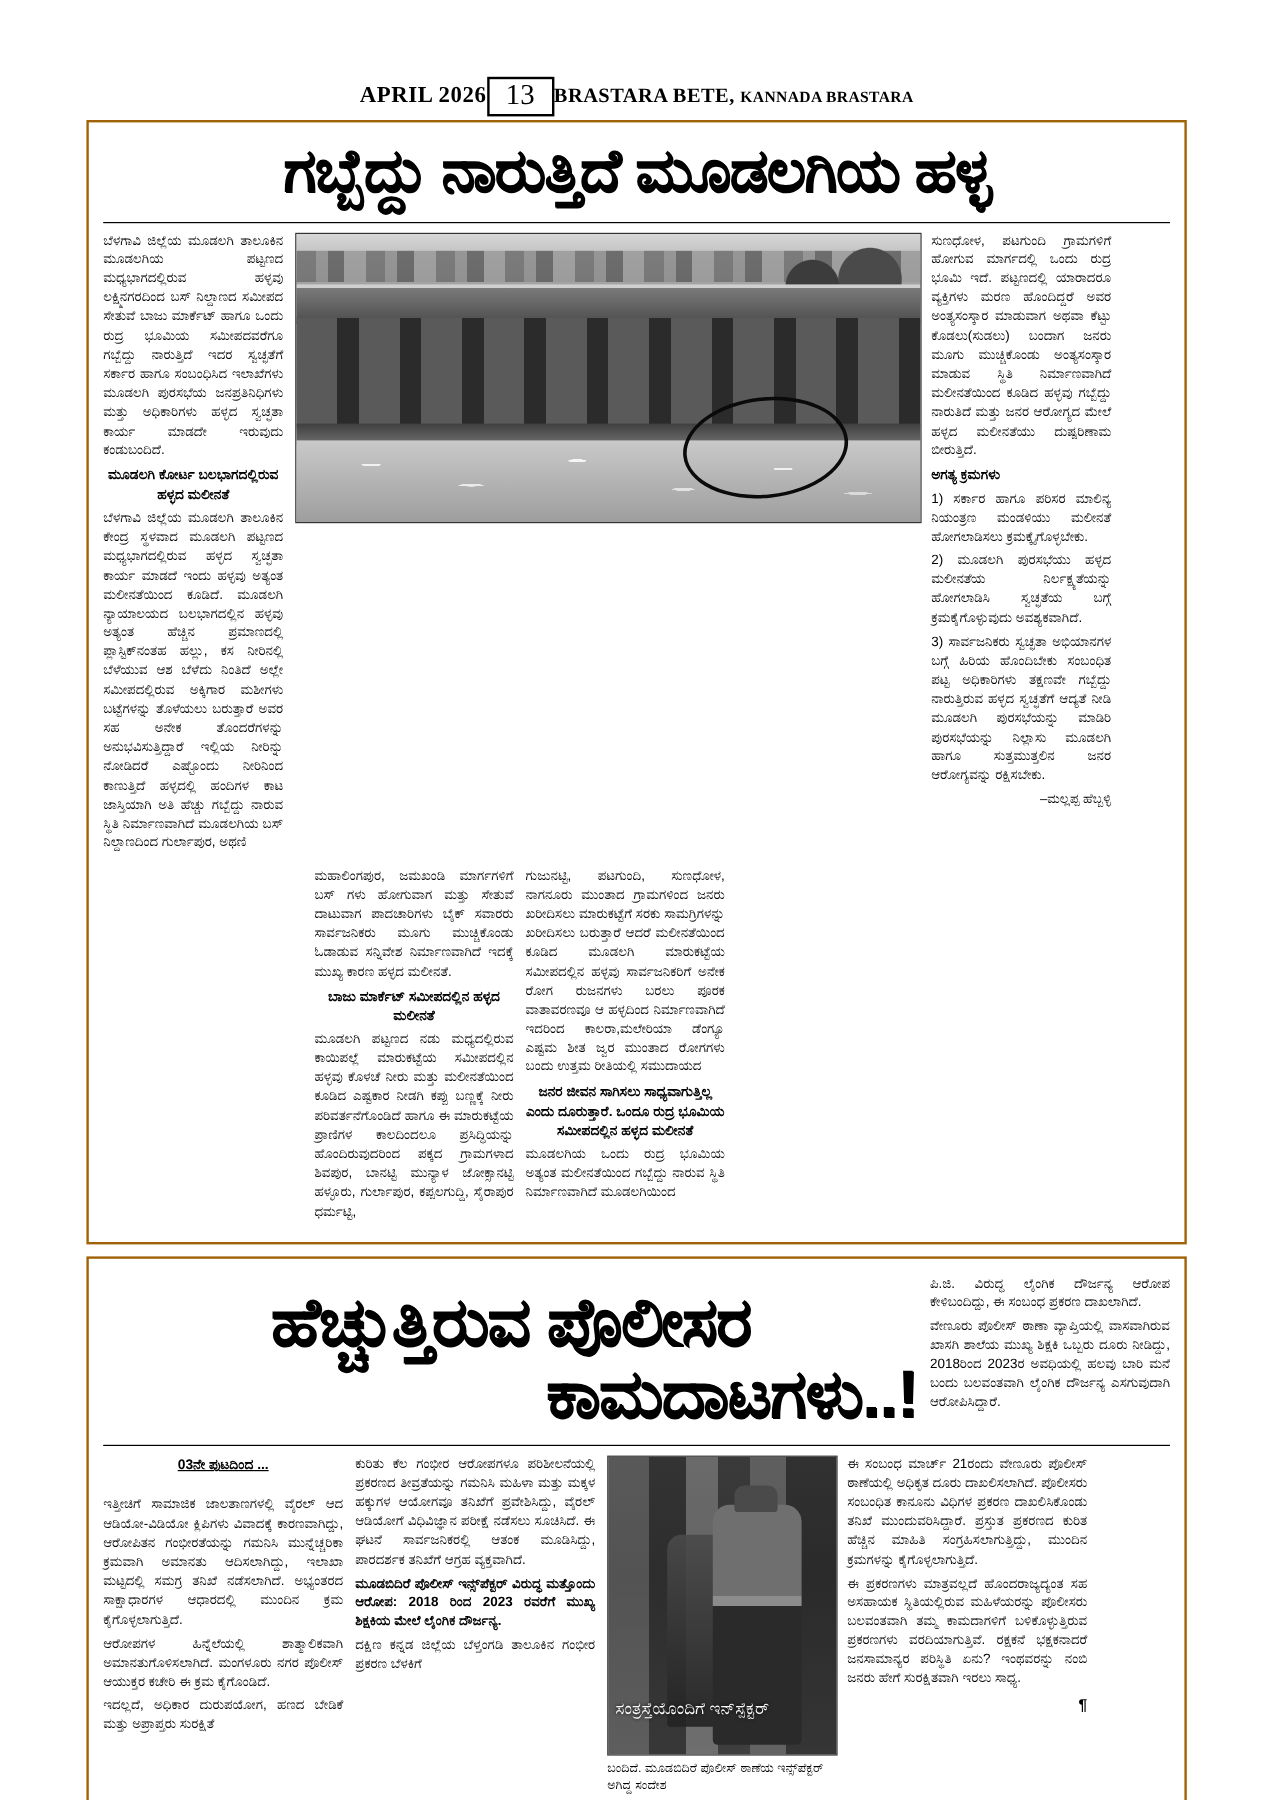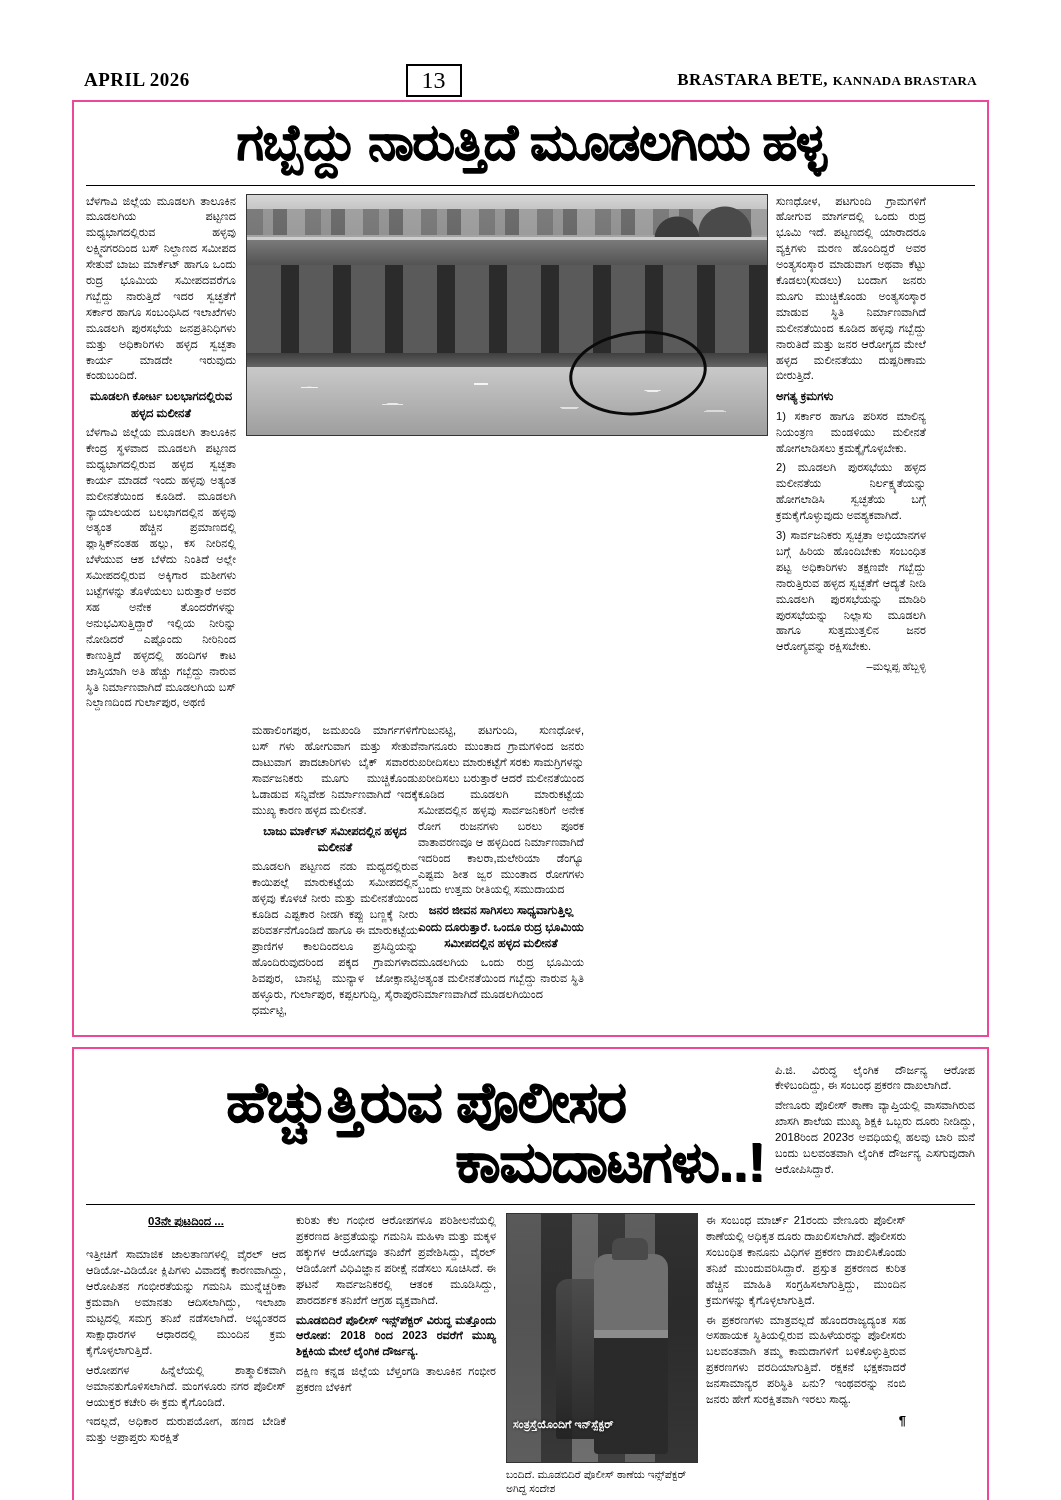--- a/index.html
+++ b/index.html
@@ -17,21 +17,21 @@
     height: 1500px;
     background: #ffffff;
     box-sizing: border-box;
     padding: 60px 72px 40px 72px;
   }
 
   
   .masthead {
     display: flex;
     align-items: center;
-    justify-content: space-between;
+    justify-content: center;
     height: 40px;
     padding: 0 12px;
   }
   .masthead-left {
     font-family: "Liberation Serif", serif;
     font-weight: bold;
     font-size: 19px;
     letter-spacing: 0.5px;
   }
   .masthead-center {
@@ -48,21 +48,21 @@
     font-weight: bold;
     letter-spacing: 0.4px;
   }
   .masthead-right .small {
     font-size: 13px;
     letter-spacing: 0.3px;
   }
 
   
   .frame {
-    border: 2px solid #ec4899;
+    border: 2px solid #a16207;
     padding: 10px 12px 12px 12px;
     box-sizing: border-box;
   }
   .frame + .frame { margin-top: 10px; }
 
   
   .headline {
     text-align: center;
     font-family: "Liberation Sans", sans-serif;
     font-weight: bold;
@@ -157,20 +157,21 @@
     transform: rotate(-6deg);
   }
   .photo .trees {
     position:absolute; right: 6px; top: 8px; width: 120px; height: 60px;
     background: radial-gradient(circle at 30% 60%, #3c3c3c 0 22px, transparent 23px),
                 radial-gradient(circle at 70% 50%, #4a4a4a 0 26px, transparent 27px);
   }
 
   .a1-bottom {
     display: flex;
+    gap: 10px;
     margin-top: 8px;
     align-items: flex-start;
   }
   .a1-bottom .col { width: 166px; }
   .subhead {
     text-align: center;
     font-weight: bold;
     font-size: 11.5px;
     margin: 2px 0 3px 0;
   }
@@ -235,22 +236,22 @@
     left: 26%; top: 26%;
     width: 58px; height: 160px;
     background: linear-gradient(180deg,#4a4a4a,#222);
     border-radius: 12px 12px 3px 3px;
     opacity:.9;
   }
   .photo2 .caption-in {
     position:absolute;
     left: 6px; bottom: 30px;
     color: #fff;
-    font-size: 11px;
-    font-weight: bold;
+    font-size: 14px;
+    font-weight: normal;
     line-height: 1.25;
     text-shadow: 0 0 3px #000;
   }
   .caption {
     font-size: 10.5px;
     line-height: 1.3;
     margin-top: 5px;
     text-align: left;
   }
   .bold-block { font-weight: bold; }

